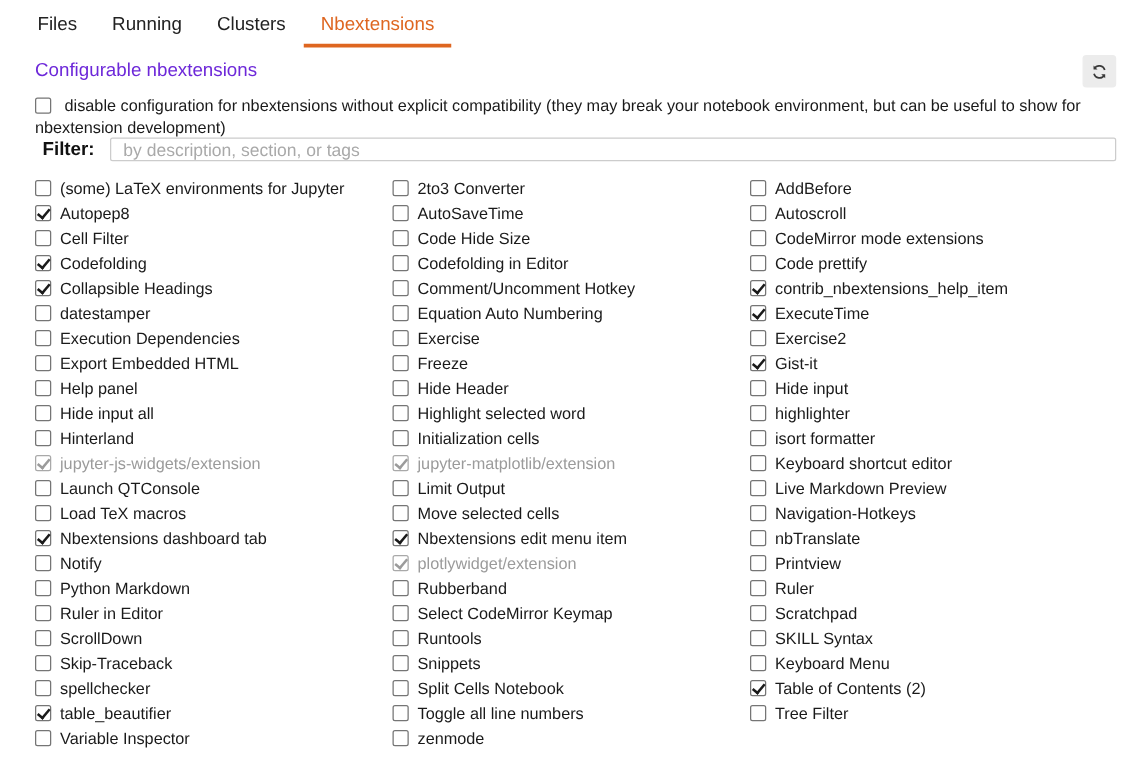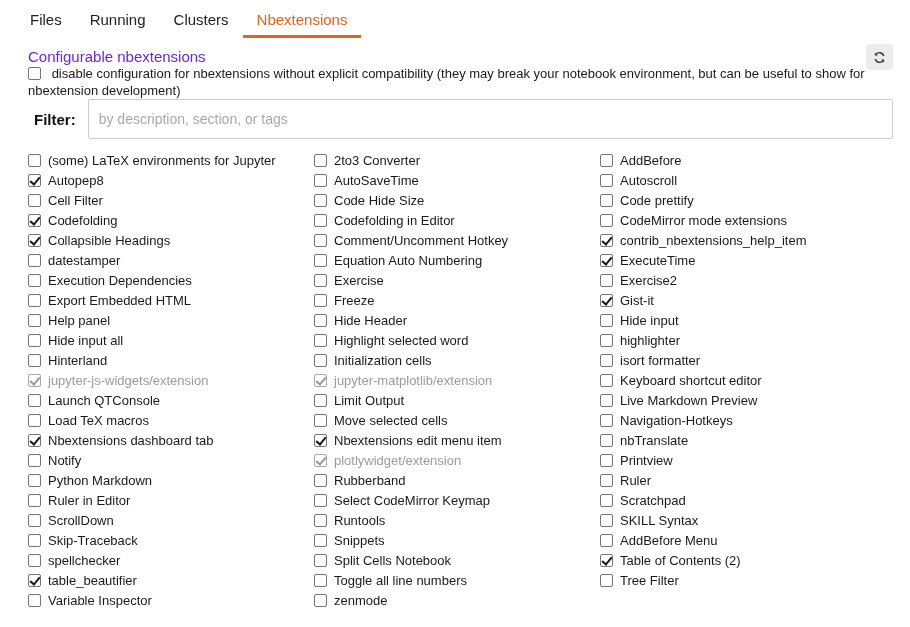--- a/index.html
+++ b/index.html
@@ -48,20 +48,21 @@
     width: 27px; height: 26px;
     background: #ececec;
     border: 1px solid #ececec;
     border-radius: 3px;
     display: flex; align-items: center; justify-content: center;
     cursor: pointer;
   }
   .refresh-btn svg { display: block; }
 
   .disable-row {
+    margin-top: 11px;
     font-size: 13px;
     line-height: 17px;
     color: #1a1a1a;
     display: block;
     max-width: 860px;
   }
   .disable-row input { vertical-align: -2px; }
 
   
   .filter-row {
@@ -71,21 +72,21 @@
   .filter-label {
     font-size: 15px;
     font-weight: bold;
     color: #111;
     margin-right: 12px;
     margin-left: 6px;
     white-space: nowrap;
   }
   .filter-input {
     flex: 1;
-    height: 40px;
+    height: 19px;
     border: 1px solid #ccc;
     border-radius: 2px;
     font-size: 14px;
     font-family: "Liberation Sans", "DejaVu Sans", sans-serif;
     padding: 0 10px;
     color: #333;
     outline: none;
   }
   .filter-input::placeholder { color: #a9a9a9; }
 
@@ -360,27 +361,27 @@
         <label class="ext-item">
           <input type="checkbox" style="">
           <span>AddBefore</span>
         </label>
         <label class="ext-item">
           <input type="checkbox" style="">
           <span>Autoscroll</span>
         </label>
         <label class="ext-item">
           <input type="checkbox" style="">
+          <span>CodeMirror mode extensions</span>
+        </label>
+        <label class="ext-item">
+          <input type="checkbox" style="">
           <span>Code prettify</span>
         </label>
         <label class="ext-item">
-          <input type="checkbox" style="">
-          <span>CodeMirror mode extensions</span>
-        </label>
-        <label class="ext-item">
           <input type="checkbox" checked="" style="">
           <span>contrib_nbextensions_help_item</span>
         </label>
         <label class="ext-item">
           <input type="checkbox" checked="" style="">
           <span>ExecuteTime</span>
         </label>
         <label class="ext-item">
           <input type="checkbox" style="">
           <span>Exercise2</span>
@@ -428,21 +429,21 @@
         <label class="ext-item">
           <input type="checkbox" style="">
           <span>Scratchpad</span>
         </label>
         <label class="ext-item">
           <input type="checkbox" style="">
           <span>SKILL Syntax</span>
         </label>
         <label class="ext-item">
           <input type="checkbox" style="">
-          <span>AddBefore Menu</span>
+          <span>Keyboard Menu</span>
         </label>
         <label class="ext-item">
           <input type="checkbox" checked="" style="">
           <span>Table of Contents (2)</span>
         </label>
         <label class="ext-item">
           <input type="checkbox" style="">
           <span>Tree Filter</span>
         </label>
       </div>

